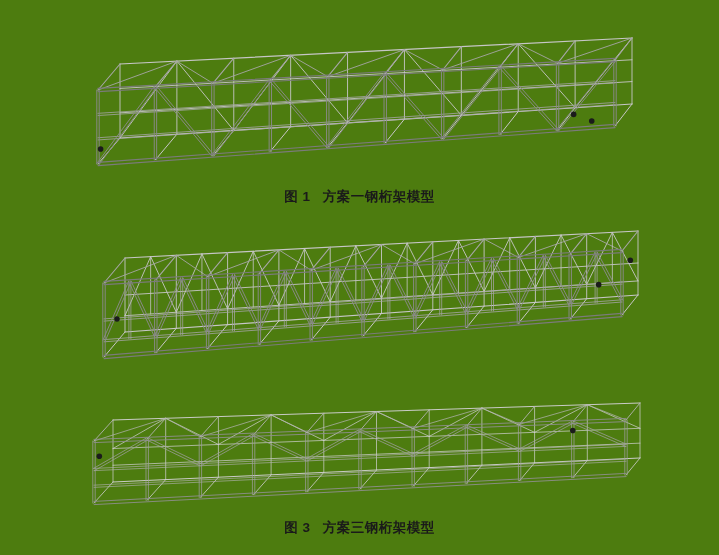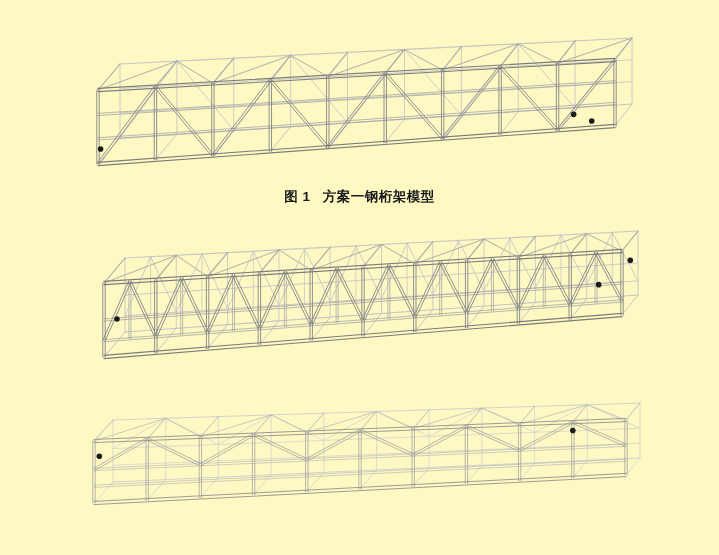--- a/index.html
+++ b/index.html
@@ -4,21 +4,21 @@
 <style>
   html, body { margin: 0; padding: 0; background: #ffffff; }
   .page {
     width: 719px;
     height: 555px;
     box-sizing: border-box;
     padding-top: 6px;
     display: flex;
     flex-direction: column;
     align-items: flex-start;
-    background: #fef9c3;
+    background: #4d7c0f;
     overflow: hidden;
     font-family: "Liberation Sans", sans-serif;
   }
   figure {
     margin: 0;
     width: 100%;
     display: flex;
     flex-direction: column;
     align-items: center;
   }
@@ -428,15 +428,18 @@
         <line x1="519.0404168804887" y1="74.08246020688907" x2="572.2404168804886" y2="46.03846020688908" stroke="#9e9e9e" stroke-width="0.76" stroke-linecap="round"></line>
         <line x1="572.320319300615" y1="48.199957465831076" x2="625.520319300615" y2="71.39995746583108" stroke="#9e9e9e" stroke-width="0.76" stroke-linecap="round"></line>
         <line x1="573.2796806993849" y1="46.00004253416891" x2="626.479680699385" y2="69.20004253416892" stroke="#9e9e9e" stroke-width="0.76" stroke-linecap="round"></line>
         <line x1="94.08409413299643" y1="129.59778852693202" x2="626.0840941329964" y2="101.59778852693202" stroke="#8f8f8f" stroke-width="0.8800000000000001" stroke-linecap="round"></line>
         <line x1="93.91590586700357" y1="126.40221147306798" x2="625.9159058670036" y2="98.40221147306798" stroke="#8f8f8f" stroke-width="0.8800000000000001" stroke-linecap="round"></line>
         <line x1="94.06310874674162" y1="67.59875491745443" x2="626.0631087467416" y2="46.59875491745442" stroke="#8f8f8f" stroke-width="0.8800000000000001" stroke-linecap="round"></line>
         <line x1="93.93689125325838" y1="64.40124508254557" x2="625.9368912532584" y2="43.40124508254558" stroke="#8f8f8f" stroke-width="0.8800000000000001" stroke-linecap="round"></line>
         <circle cx="572.8" cy="55.455" r="2.8" fill="#1b1b1b"></circle>
         <circle cx="99.32" cy="81.27250000000001" r="2.8" fill="#1b1b1b"></circle>
       </svg>
+    <figcaption>
+      <span class="cap-label">图 3</span><span>方案三钢桁架模型</span>
+    </figcaption>
   </figure>
 
 </div>
 
 </body></html>

